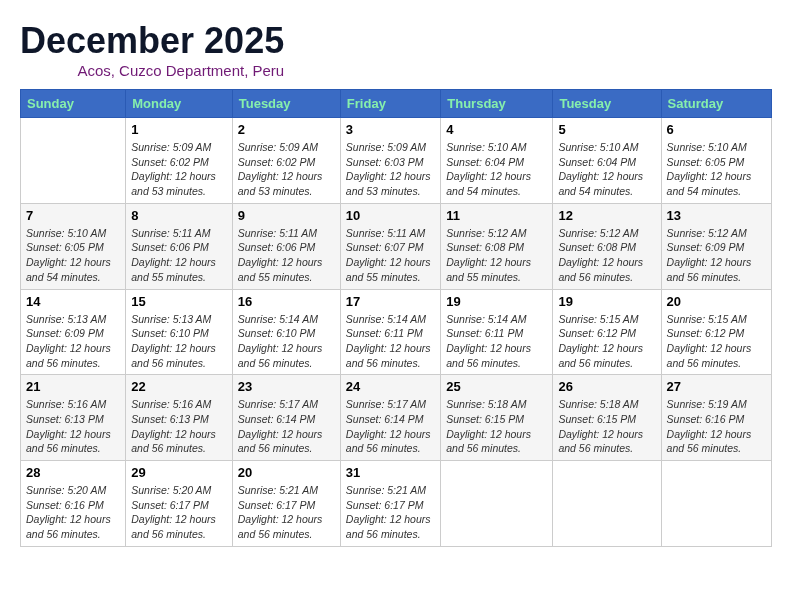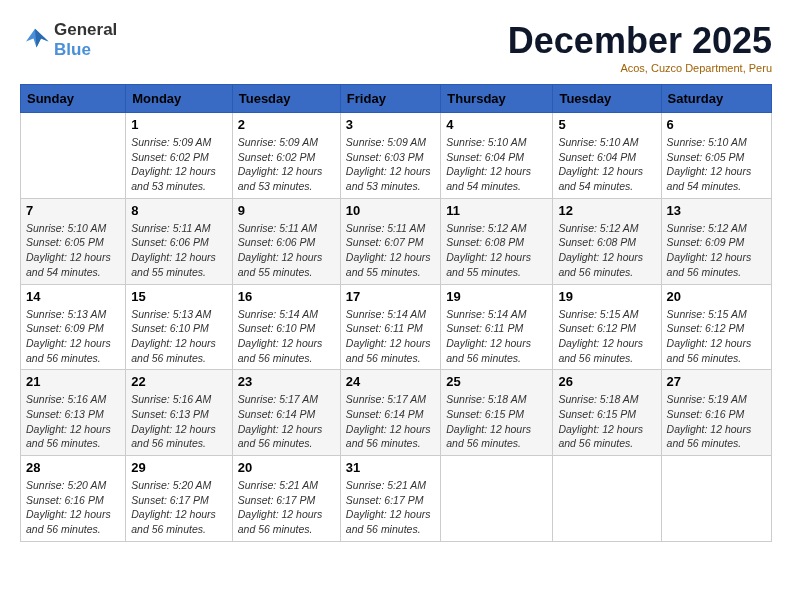--- a/index.html
+++ b/index.html
@@ -27,31 +27,31 @@
     }
     .title-area {
       text-align: right;
     }
     .main-title {
       font-size: 36px;
       font-weight: bold;
       color: #0f172a;
     }
     .subtitle {
-      font-size: 11px;
-      color: #a16207;
+      font-size: 15px;
+      color: #701a75;
     }
     table {
       width: 100%;
       border-collapse: collapse;
       font-size: 11px;
     }
     thead tr th {
       background-color: #3a6bc4;
-      color: #000000;
+      color: #86efac;
       text-align: left;
       padding: 6px 6px;
       font-size: 13px;
       font-weight: bold;
       border: 1px solid #2a5ab4;
     }
     tbody tr td {
       border: 1px solid #ccc;
       vertical-align: top;
       padding: 4px 5px;
@@ -74,30 +74,20 @@
       font-style: italic;
     }
     .empty-cell {
       background: #fff !important;
     }
   </style>
 </head>
 <body>
 
 <div class="header-section">
-  <div class="logo">
-    <svg class="logo-bird" viewBox="0 0 40 40" xmlns="http://www.w3.org/2000/svg">
-      <polygon points="20,5 38,22 28,18 22,30 18,18 8,22" fill="#4a90d9"></polygon>
-      <polygon points="20,5 38,22 28,18 22,30" fill="#2a6ab0"></polygon>
-    </svg>
-    <div>
-      <div style="font-size:17px;font-weight:bold;color:#333;">General</div>
-      <div style="font-size:17px;font-weight:bold;color:#4a90d9;">Blue</div>
-    </div>
-  </div>
   <div class="title-area">
     <div class="main-title">December 2025</div>
     <div class="subtitle">Acos, Cuzco Department, Peru</div>
   </div>
 </div>
 
 <table>
   <thead>
     <tr>
     <th>Sunday</th>

